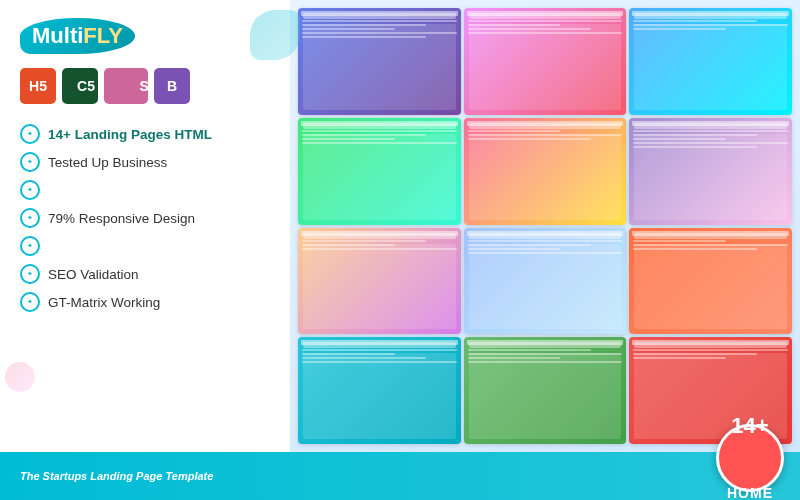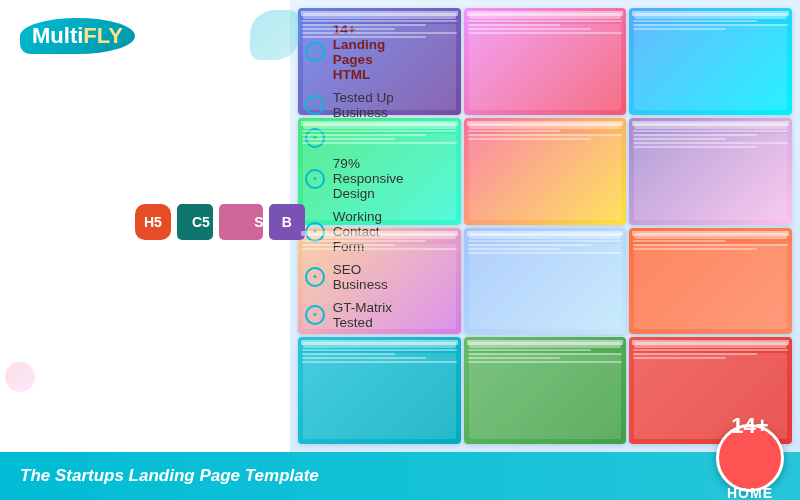--- a/index.html
+++ b/index.html
@@ -27,21 +27,21 @@
       overflow: hidden;
     }
 
     
     .left-panel {
       width: 290px;
       min-width: 290px;
       background: #fff;
       padding: 18px 20px 10px 20px;
       display: flex;
-      flex-direction: row;
+      flex-direction: column;
       position: relative;
       z-index: 2;
     }
 
     
     .logo-area {
       margin-bottom: 14px;
     }
 
     .logo-bubble {
@@ -71,22 +71,22 @@
       height: 36px;
       border-radius: 5px;
       display: flex;
       align-items: center;
       justify-content: center;
       font-weight: 900;
       font-size: 14px;
       color: #fff;
     }
 
-    .badge-html { background: #e44d26; border-radius: 10px; }
-    .badge-css { background: #0f766e; padding-left: 12px; }
+    .badge-html { background: #e44d26; }
+    .badge-css { background: #14532d; padding-left: 12px; }
     .badge-sass { background: #cd6799; padding-left: 44px; }
     .badge-bootstrap { background: #7952b3; }
 
     
     .feature-list {
       list-style: none;
       margin-bottom: 14px;
     }
 
     .feature-list li {
@@ -110,26 +110,26 @@
     }
 
     .feature-icon::after {
       content: '✦';
       font-size: 7px;
       color: #00bcd4;
     }
 
     .feature-bold {
       font-weight: 700;
-      color: #7f1d1d;
+      color: #0f766e;
     }
 
     .bottom-bar-text {
       color: #fff;
-      font-size: 17px;
+      font-size: 11px;
       font-style: italic;
       font-weight: 600;
     }
 
     
     .badge-circle {
       width: 68px;
       height: 68px;
       background: #ff5252;
       border-radius: 50%;
@@ -318,29 +318,28 @@
         </li>
         <li>
           <span class="feature-icon"></span>
         </li>
         <li>
           <span class="feature-icon"></span>
           <span>79% Responsive Design</span>
         </li>
         <li>
           <span class="feature-icon"></span>
-          <span>Working Contact Form</span>
-        </li>
-        <li>
-          <span class="feature-icon"></span>
-          <span>SEO Business</span>
-        </li>
-        <li>
-          <span class="feature-icon"></span>
-          <span>GT-Matrix Tested</span>
+        </li>
+        <li>
+          <span class="feature-icon"></span>
+          <span>SEO Validation</span>
+        </li>
+        <li>
+          <span class="feature-icon"></span>
+          <span>GT-Matrix Working</span>
         </li>
       </ul>
     </div>
 
     <div class="right-panel">
 
       <div class="preview-card pc1">
         <div class="mini-header"></div>
         <div class="mini-content-lines">
           <div class="mini-line full"></div>

